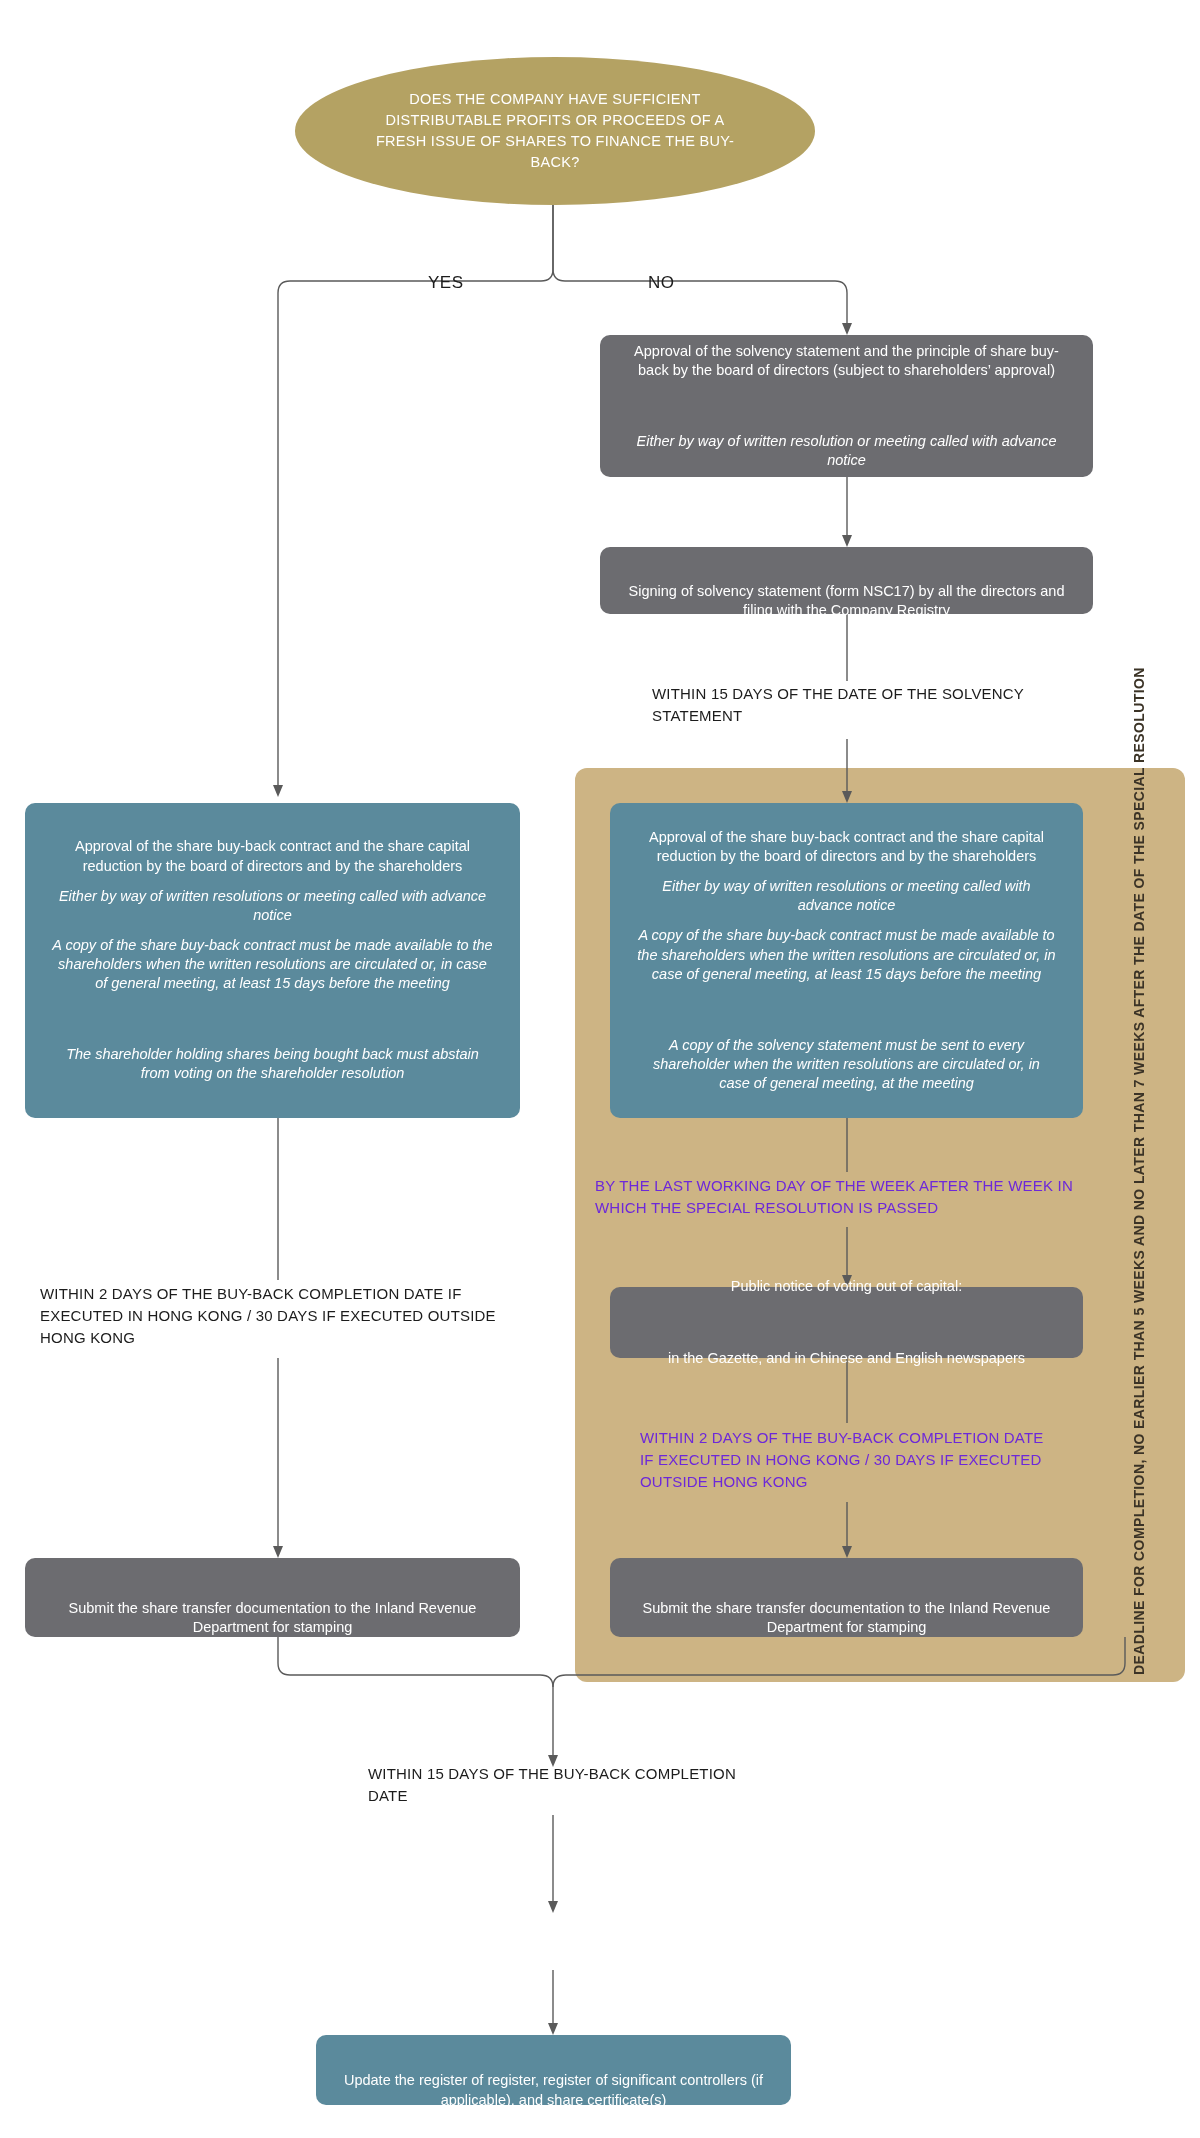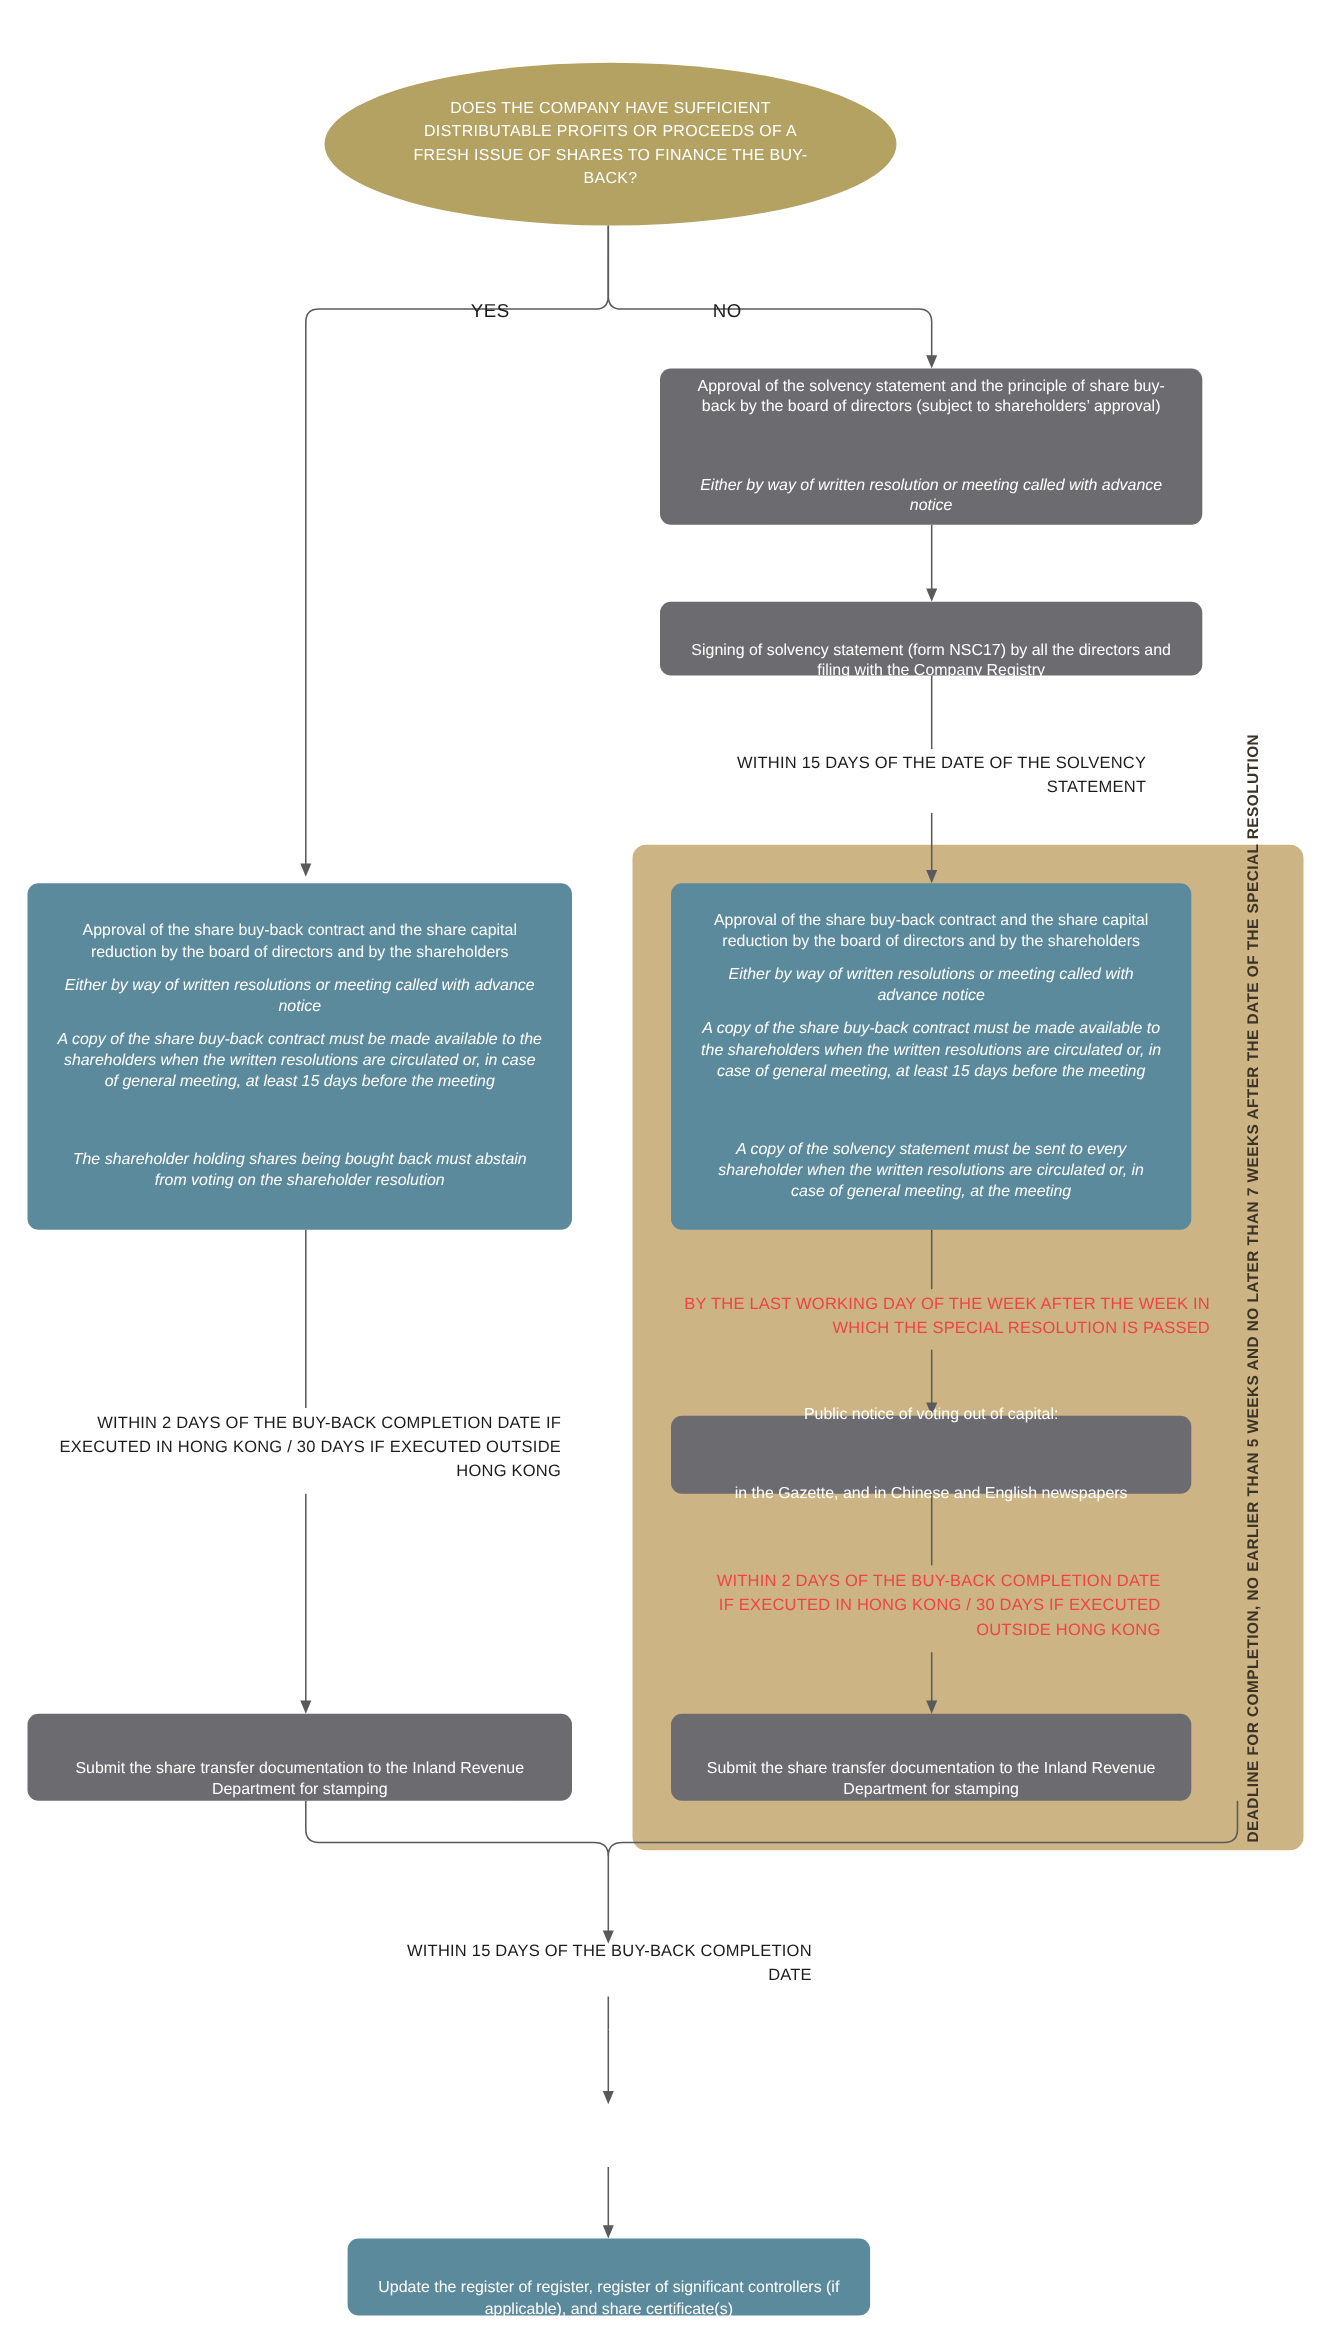--- a/index.html
+++ b/index.html
@@ -47,26 +47,26 @@
   .tanpanel {
     position:absolute;
     background:#cdb484;
     border-radius:12px;
   }
 
   .caps {
     position:absolute;
     color:#1c1c1c;
     font-size:15px;
-    text-align:right;
+    text-align:left;
     line-height:1.45;
     letter-spacing:.2px;
     font-weight:400;
   }
-  .caps.onTan { color:#ef4444; }
+  .caps.onTan { color:#6d28d9; }
 
   .vlabel {
     position:absolute;
     color:#3b3326;
     font-size:14px;
     font-weight:bold;
     letter-spacing:.4px;
     line-height:1.5;
     text-align:center;
     writing-mode:vertical-rl;

